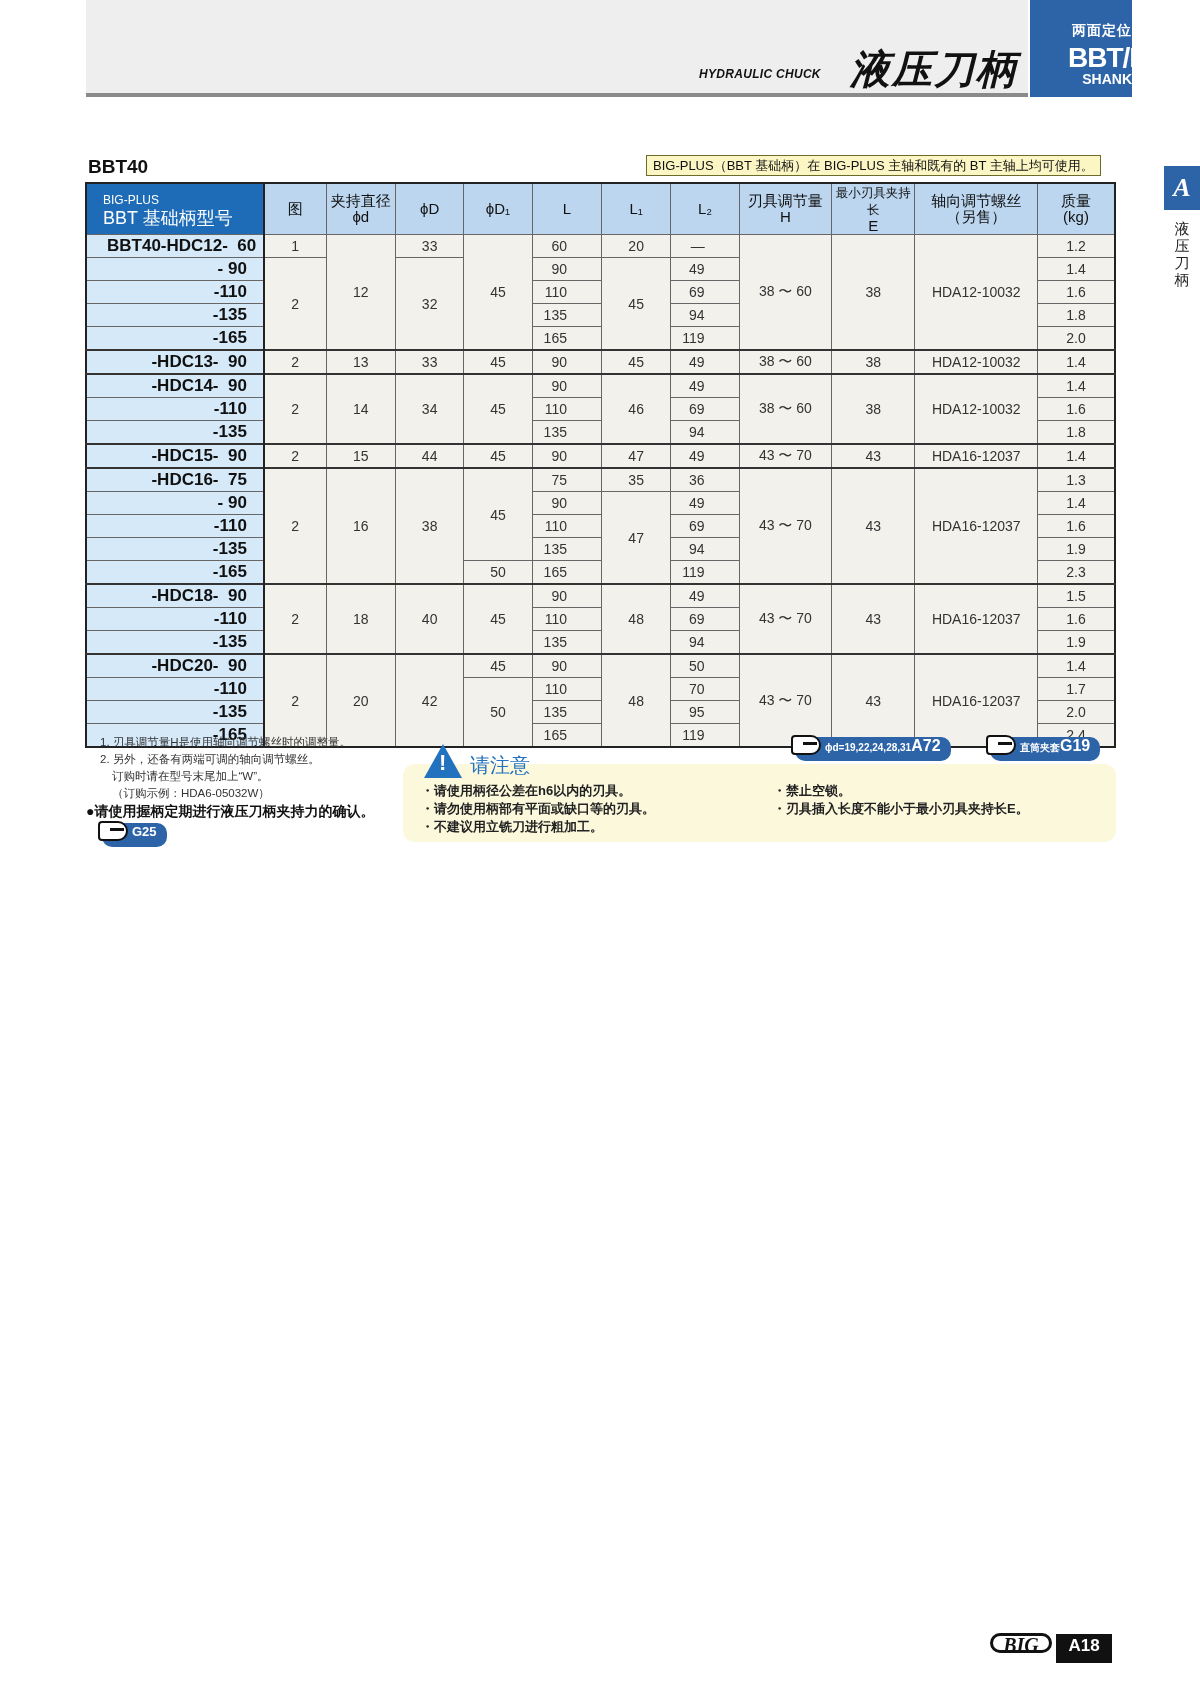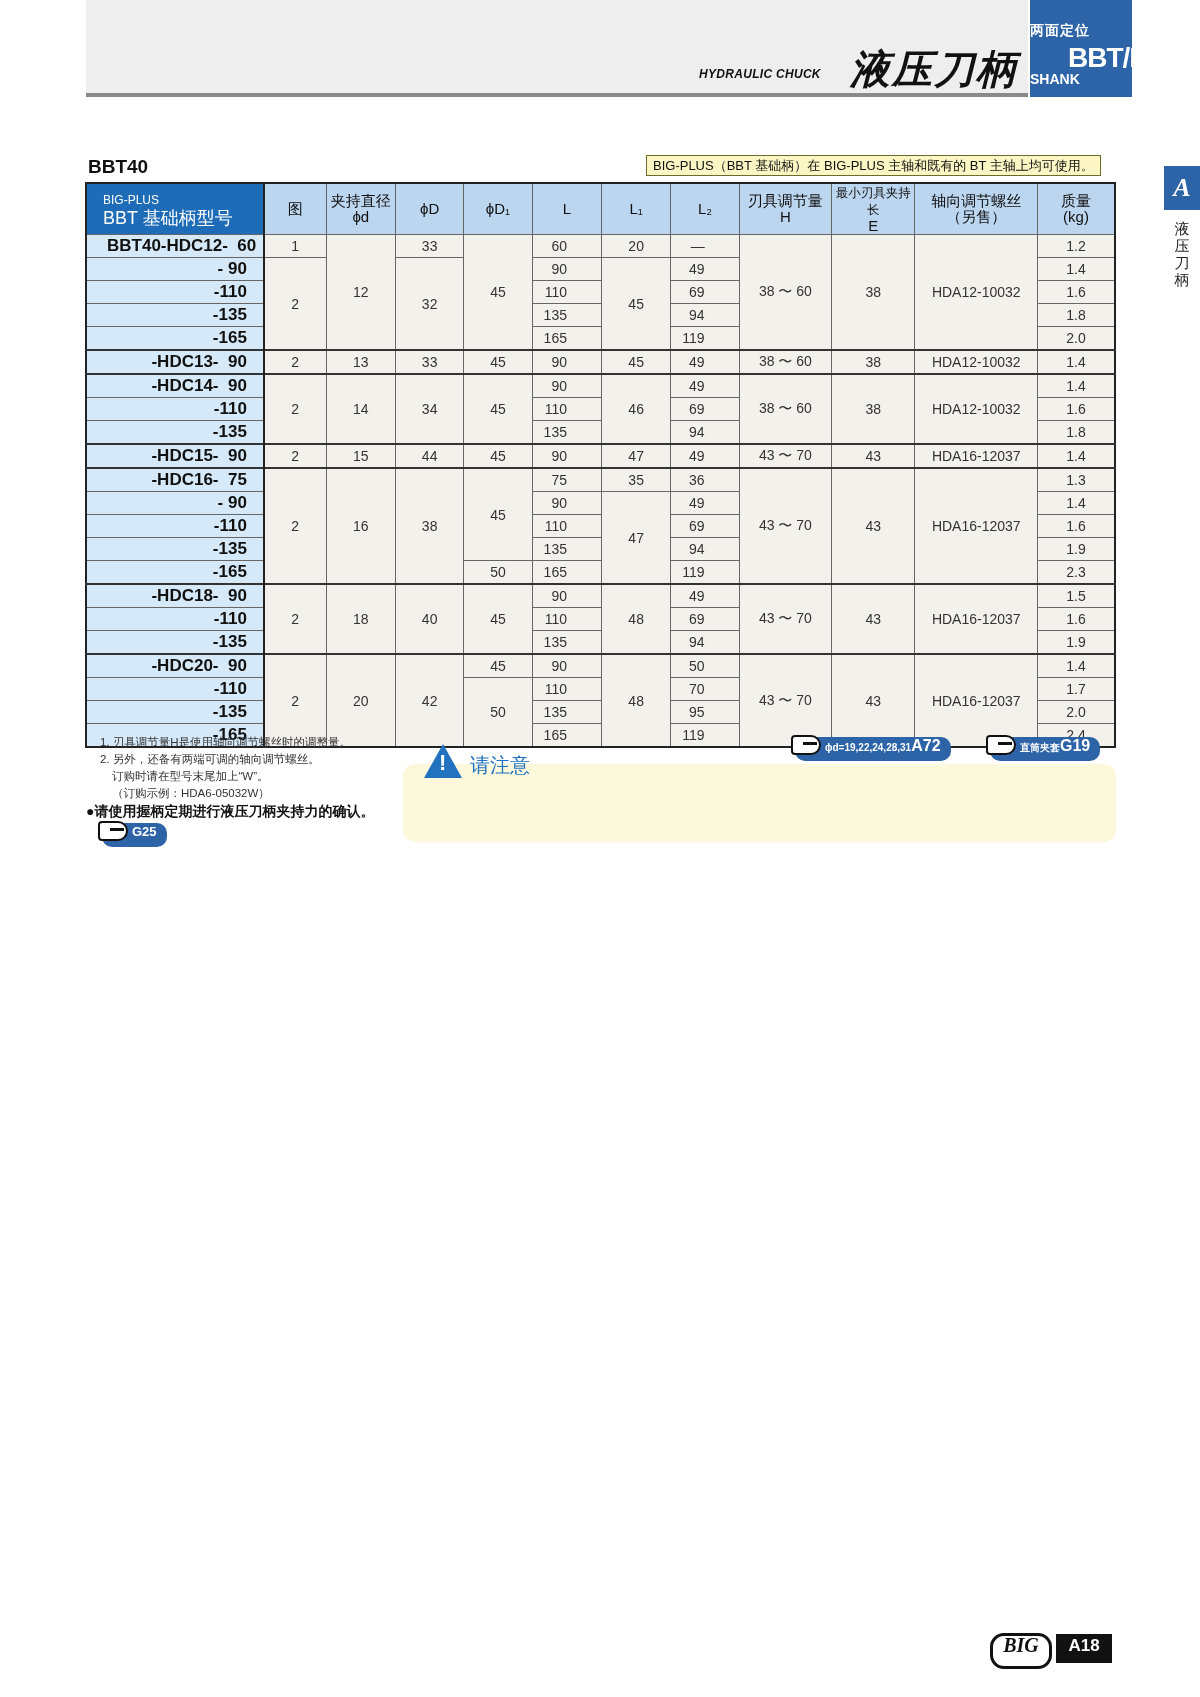--- a/index.html
+++ b/index.html
@@ -3,21 +3,21 @@
 <meta charset="utf-8">
 <style>
   html, body { margin:0; padding:0; }
   body { width:1200px; height:1697px; background:#ffffff; position:relative; font-family:"Liberation Sans","DejaVu Sans",sans-serif; color:#222; overflow:hidden; }
 
   
   .hdr-band { position:absolute; left:86px; top:0; width:942px; height:93px; background:#eeeeee; }
   .hdr-rule { position:absolute; left:86px; top:93px; width:942px; height:4px; background:#8a8a8a; }
   .hdr-en { position:absolute; left:699px; top:67px; font-size:12px; font-weight:bold; font-style:italic; color:#111; letter-spacing:0.3px; }
   .hdr-cn { position:absolute; left:850px; top:42px; font-size:40px; font-weight:bold; font-style:italic; color:#111; letter-spacing:2px; }
-  .hdr-badge { position:absolute; left:1030px; top:0; width:102px; height:97px; background:#2d64a8; color:#fff; text-align:left; }
+  .hdr-badge { position:absolute; left:1030px; top:0; width:102px; height:97px; background:#2d64a8; color:#fff; text-align:right; }
   .hdr-badge .b1 { font-size:14px; font-weight:bold; margin-top:22px; letter-spacing:1px; }
   .hdr-badge .b2 { font-size:28px; font-weight:bold; line-height:28px; margin-top:4px; letter-spacing:-1px;margin-left:38px; }
   .hdr-badge .b3 { font-size:14px; font-weight:bold; line-height:14px; }
 
   
   .side-tab { position:absolute; left:1164px; top:166px; width:36px; height:44px; background:#2d64a8; color:#fff; font-family:"Liberation Serif","DejaVu Serif",serif; font-style:italic; font-weight:bold; font-size:26px; text-align:center; line-height:44px; }
   .side-text { position:absolute; left:1172px; top:220px; width:20px; font-size:15px; line-height:17px; color:#222; text-align:center; }
 
   
   .sec-title { position:absolute; left:88px; top:156px; font-size:19px; font-weight:bold; color:#111; }
@@ -52,21 +52,21 @@
   
   .caution { position:absolute; left:403px; top:764px; width:713px; height:78px; background:#fcf8dc; border-radius:12px; }
   .caution-icon { position:absolute; left:424px; top:744px; width:0; height:0; border-left:19px solid transparent; border-right:19px solid transparent; border-bottom:34px solid #2272c0; }
   .caution-icon:after { content:"!"; position:absolute; left:-4px; top:6px; color:#fff; font-weight:bold; font-size:22px; }
   .caution-title { position:absolute; left:470px; top:752px; font-size:20px; color:#2272c0; }
   .caution .col { position:absolute; font-size:13px; line-height:18px; color:#222; font-weight:bold; }
   .caution .col1 { left:18px; top:18px; }
   .caution .col2 { left:370px; top:18px; }
 
   
-  .footer-logo { position:absolute; left:990px; top:1633px; width:62px; height:36px; border:3px solid #111; border-radius:14px; box-sizing:border-box; text-align:center; font-family:"Liberation Serif","DejaVu Serif",serif; font-weight:bold; font-style:italic; font-size:20px; line-height:18px; color:#111; }
+  .footer-logo { position:absolute; left:990px; top:1633px; width:62px; height:20px; border:3px solid #111; border-radius:14px; box-sizing:border-box; text-align:center; font-family:"Liberation Serif","DejaVu Serif",serif; font-weight:bold; font-style:italic; font-size:20px; line-height:18px; color:#111; }
   .footer-page { position:absolute; left:1056px; top:1634px; width:56px; height:29px; background:#111; color:#fff; font-weight:bold; font-size:17px; line-height:23px; text-align:center; }
 </style>
 </head>
 <body>
 
 <div class="hdr-band"></div>
 <div class="hdr-rule"></div>
 <div class="hdr-en">HYDRAULIC CHUCK</div>
 <div class="hdr-cn">液压刀柄</div>
 <div class="hdr-badge">
@@ -336,18 +336,27 @@
 <div class="ref-pill pill-a72">
   <span class="hand"></span>
   <span class="small">ϕd=19,22,24,28,31</span><span class="big">A72</span>
 </div>
 <div class="ref-pill pill-g19">
   <span class="hand"></span>
   <span class="small">直筒夹套</span><span class="big">G19</span>
 </div>
 
 <div class="caution">
+  <div class="col col1">
+    <div>・请使用柄径公差在h6以内的刃具。</div>
+    <div>・请勿使用柄部有平面或缺口等的刃具。</div>
+    <div>・不建议用立铣刀进行粗加工。</div>
+  </div>
+  <div class="col col2">
+    <div>・禁止空锁。</div>
+    <div>・刃具插入长度不能小于最小刃具夹持长E。</div>
+  </div>
 </div>
 <div class="caution-icon"></div>
 <div class="caution-title">请注意</div>
 
 <div class="footer-logo">BIG</div>
 <div class="footer-page">A18</div>
 
 </body></html>

